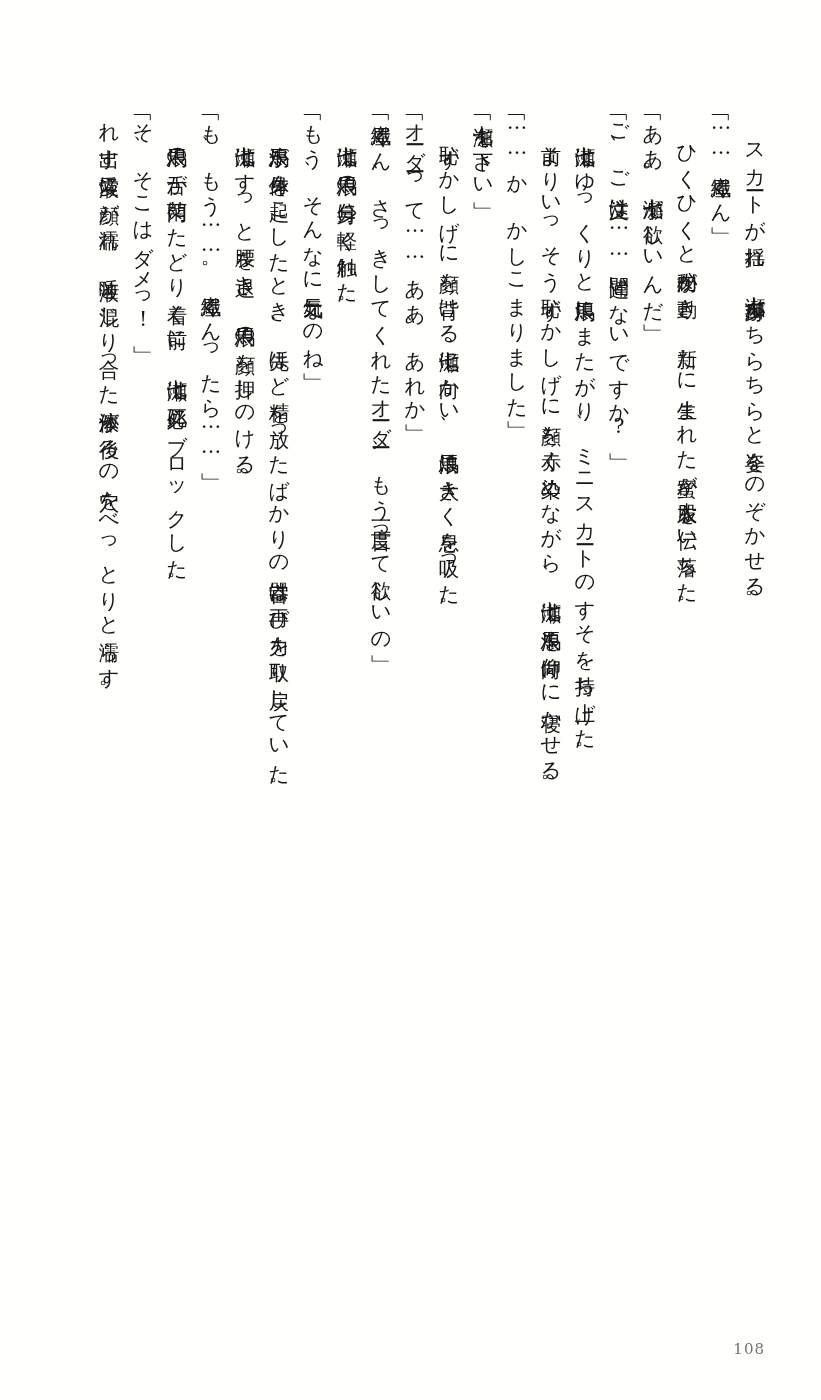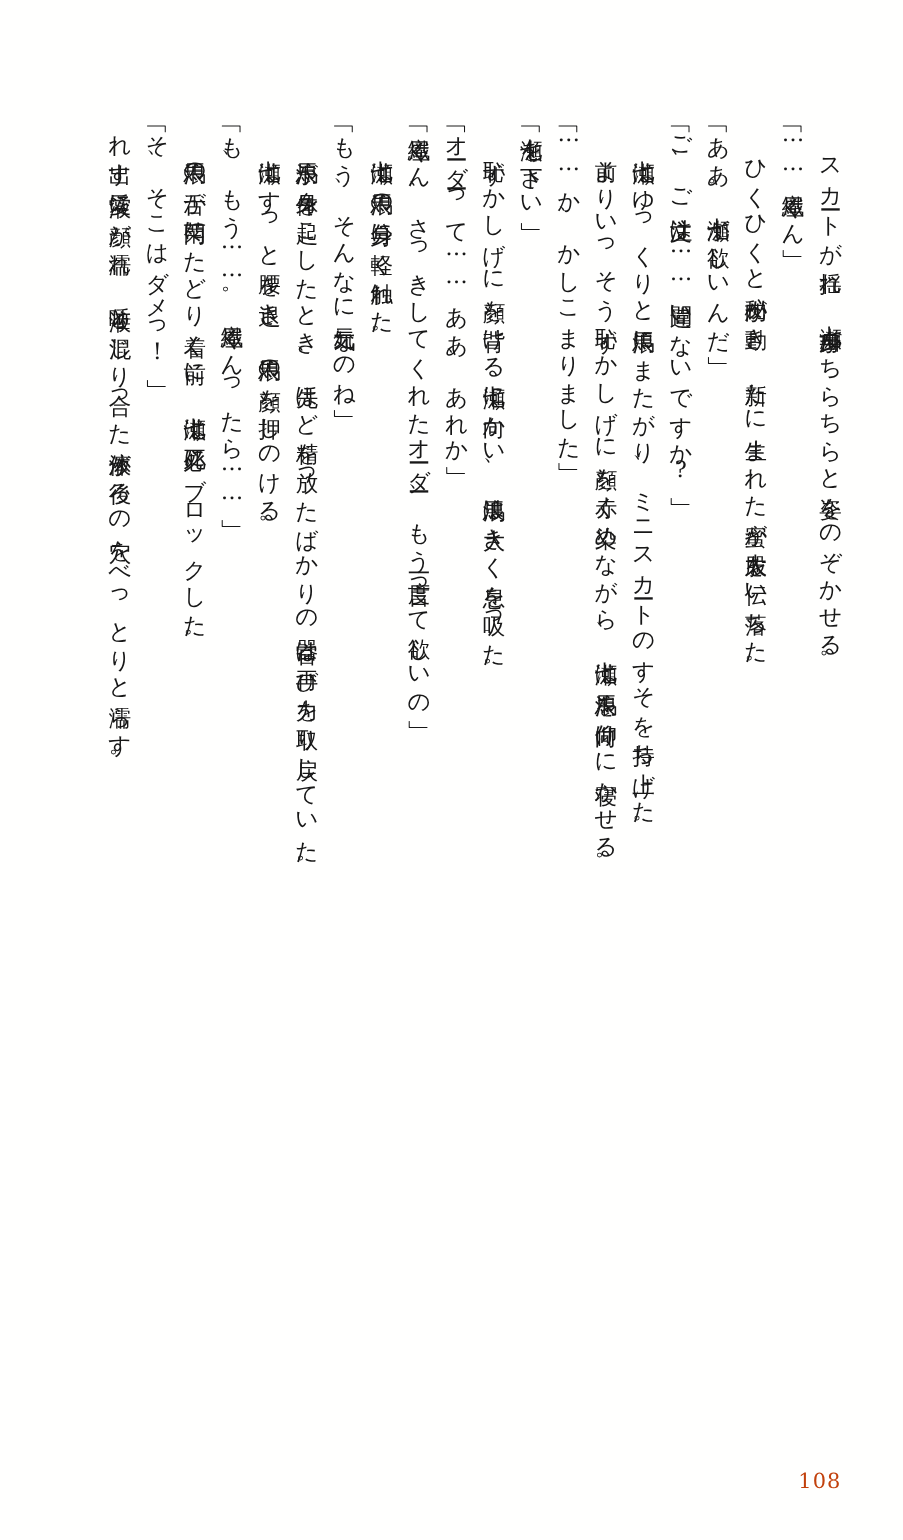--- a/index.html
+++ b/index.html
@@ -47,24 +47,24 @@
     margin-left: 13.5px;
     white-space: nowrap;
     font-family: "DejaVu Serif", "Liberation Serif", serif;
     color: #171717;
   }
 
   .page-number {
     position: absolute;
     right: 56px;
     bottom: 42px;
-    font-size: 19px;
+    font-size: 15px;
     letter-spacing: 1px;
     font-family: "DejaVu Serif", "Liberation Serif", serif;
-    color: #c2410c;
+    color: #737373;
   }
 </style>
 </head>
 <body>
 
 <div id="page">
 
   <div id="text-body">
     <div class="column">れ出す愛液に顔が濡れ、唾液と混じり合った液体が後ろの穴をべっとりと濡らす。</div>
     <div class="column">「そ、そこはダメっ!」</div>

